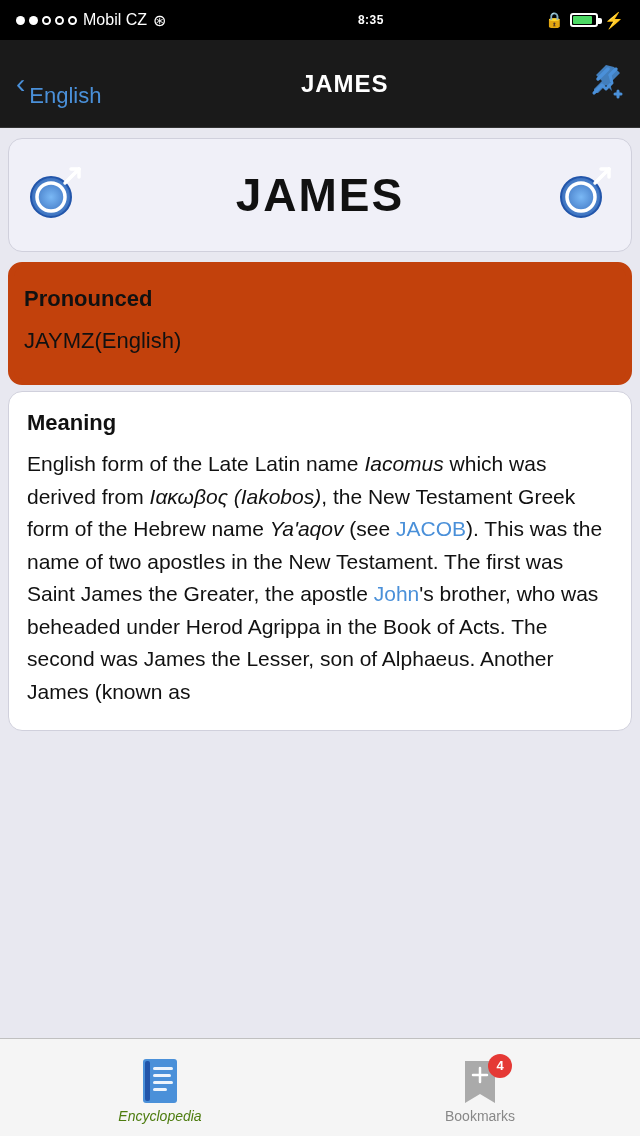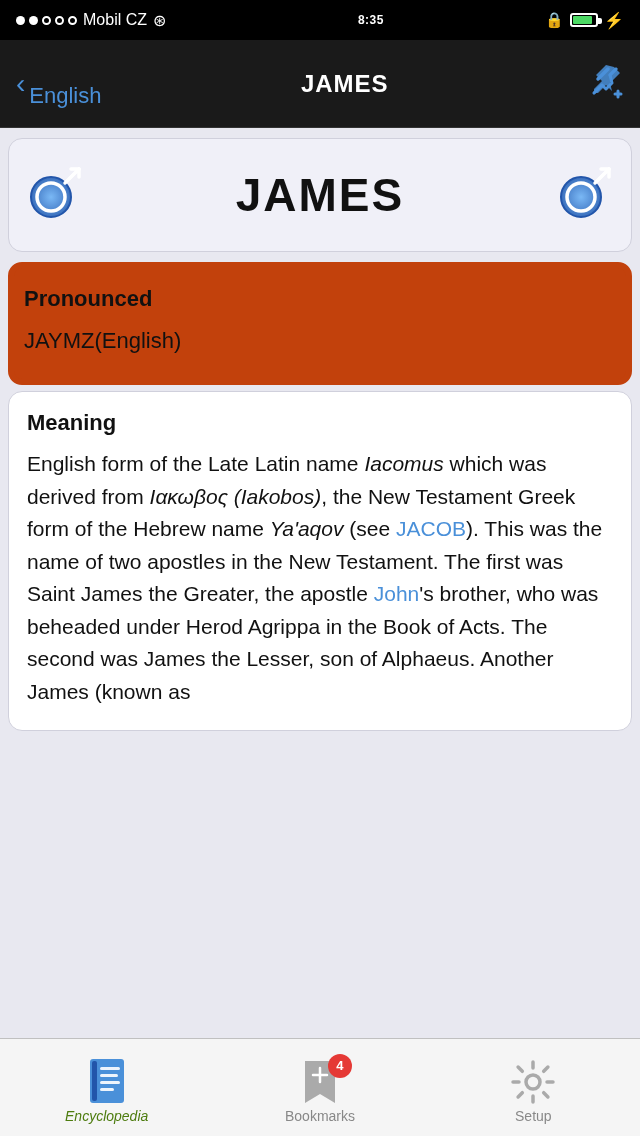--- a/index.html
+++ b/index.html
@@ -385,30 +385,14 @@
       <svg width="34" height="42" viewBox="0 0 34 42" xmlns="http://www.w3.org/2000/svg">
         <path d="M2 0 H32 V42 L17 33 L2 42 Z" fill="#aaaaaa"></path>
         <line x1="10" y1="14" x2="24" y2="14" stroke="white" stroke-width="2.5" stroke-linecap="round"></line>
         <line x1="17" y1="7" x2="17" y2="21" stroke="white" stroke-width="2.5" stroke-linecap="round"></line>
       </svg>
       <div class="badge">4</div>
     </div>
     <span class="tab-label">Bookmarks</span>
   </div>
 
-  <div class="tab-item">
-    <div class="tab-icon">
-      <svg width="44" height="44" viewBox="0 0 44 44" xmlns="http://www.w3.org/2000/svg">
-        <circle cx="22" cy="22" r="7" fill="none" stroke="#aaa" stroke-width="3.5"></circle>
-        <path d="M22 2 L22 8" stroke="#aaa" stroke-width="3.5" stroke-linecap="round"></path>
-        <path d="M22 36 L22 42" stroke="#aaa" stroke-width="3.5" stroke-linecap="round"></path>
-        <path d="M2 22 L8 22" stroke="#aaa" stroke-width="3.5" stroke-linecap="round"></path>
-        <path d="M36 22 L42 22" stroke="#aaa" stroke-width="3.5" stroke-linecap="round"></path>
-        <path d="M7.1 7.1 L11.3 11.3" stroke="#aaa" stroke-width="3.5" stroke-linecap="round"></path>
-        <path d="M32.7 32.7 L36.9 36.9" stroke="#aaa" stroke-width="3.5" stroke-linecap="round"></path>
-        <path d="M36.9 7.1 L32.7 11.3" stroke="#aaa" stroke-width="3.5" stroke-linecap="round"></path>
-        <path d="M11.3 32.7 L7.1 36.9" stroke="#aaa" stroke-width="3.5" stroke-linecap="round"></path>
-      </svg>
-    </div>
-    <span class="tab-label">Setup</span>
-  </div>
 
 </div>
 
 </body></html>

